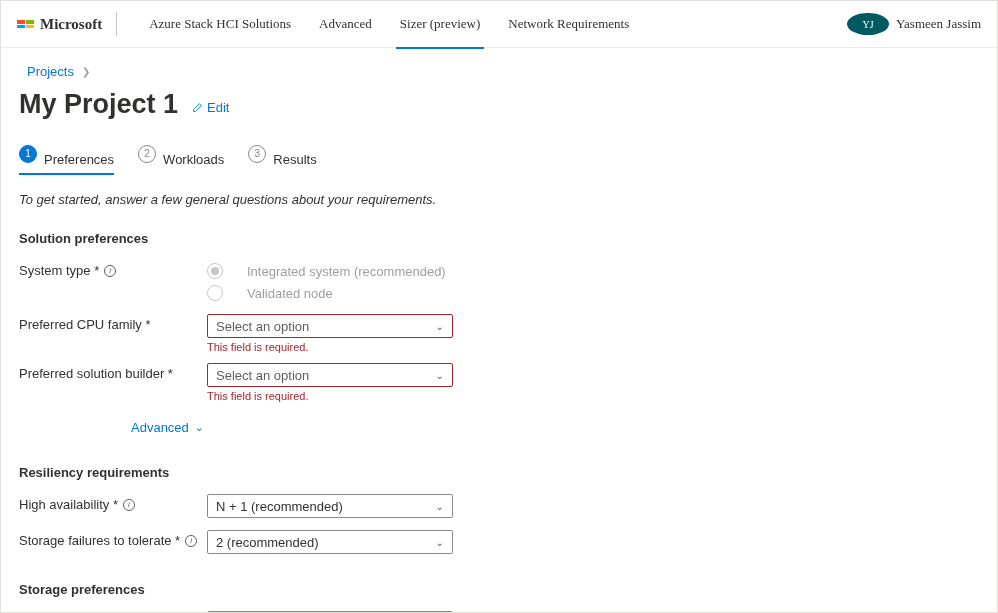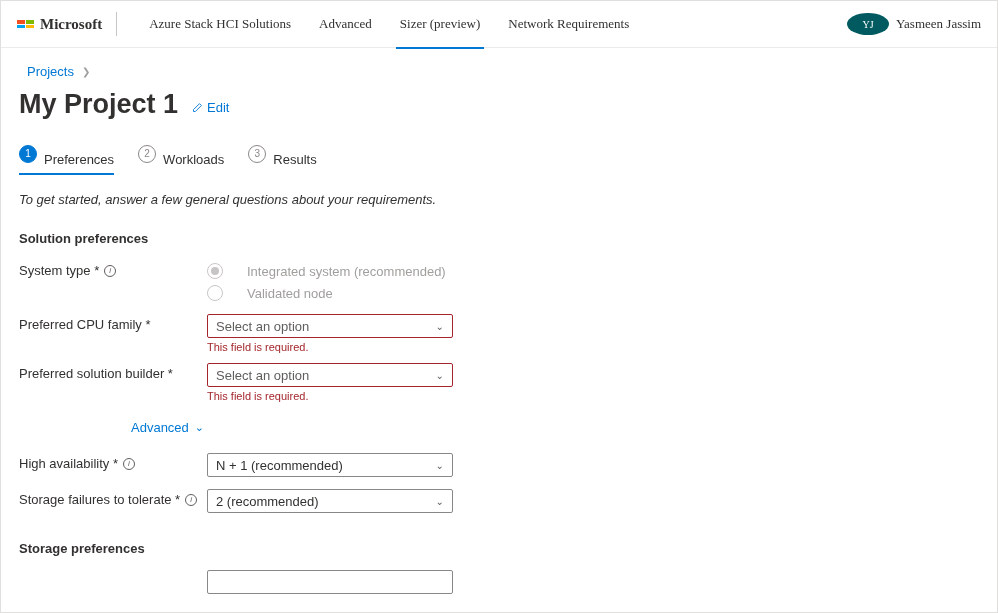--- a/index.html
+++ b/index.html
@@ -174,20 +174,21 @@
           <div class="err-msg">This field is required.</div>
         </div>
       </div>
 
       <div class="advanced">
         <span>Advanced</span>
         <span class="chev-down">⌄</span>
       </div>
 
       
+      <div class="section-title">Resiliency requirements</div>
 
       <div class="row">
         <div class="label-col">
           <span>High availability *</span>
           <span class="info-icon">i</span>
         </div>
         <div class="input-col">
           <div class="select">
             <span>N + 1 (recommended)</span>
             <span class="chev-down">⌄</span>

